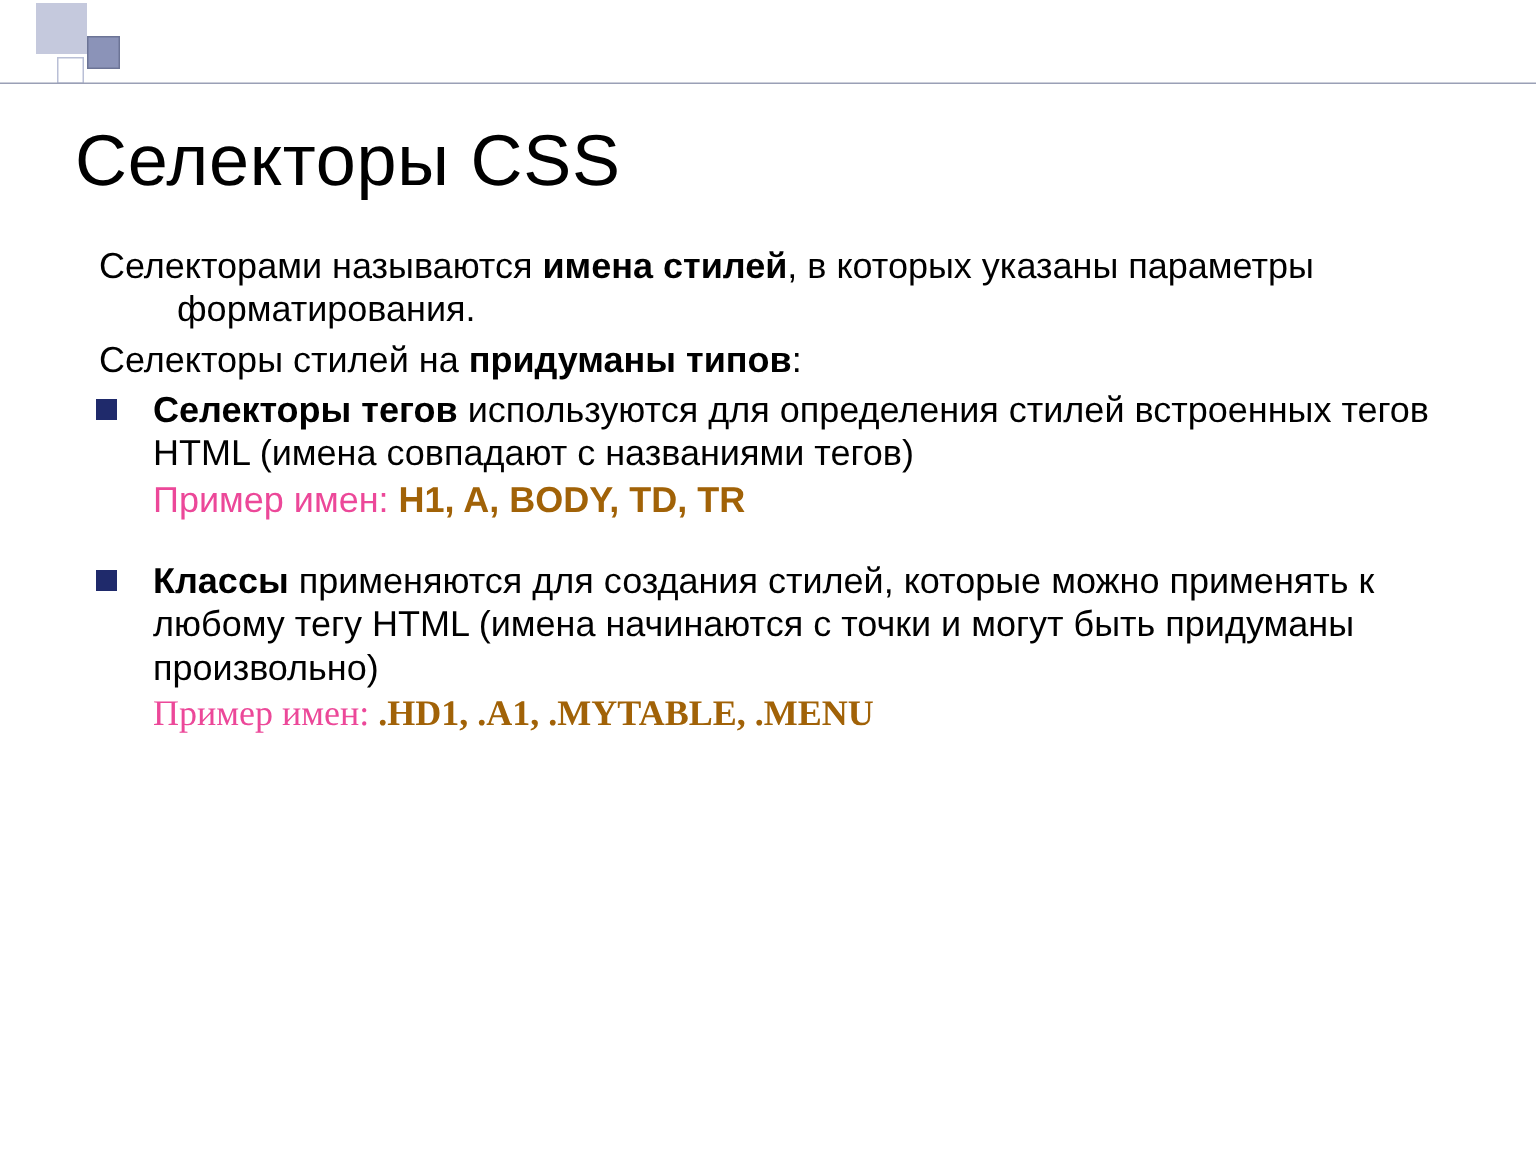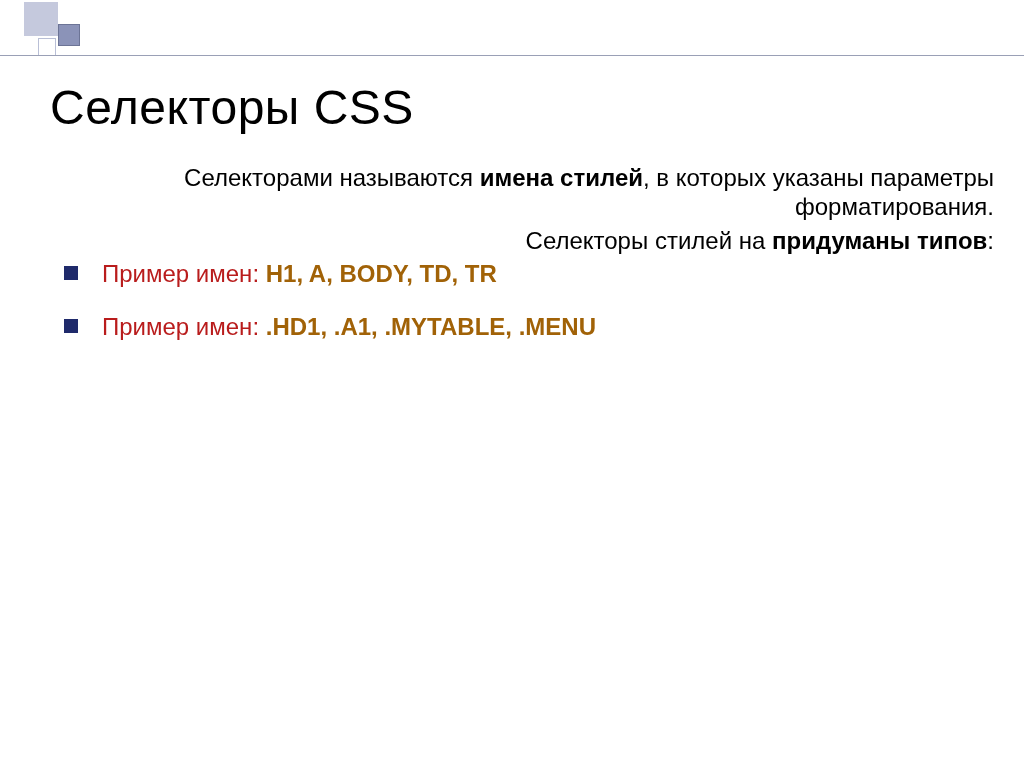--- a/index.html
+++ b/index.html
@@ -72,22 +72,21 @@
     font-size: 48px;
     font-weight: 400;
     letter-spacing: 0.5px;
     color: #000;
   }
   .body {
     font-size: 24px;
     line-height: 1.22;
   }
   .para {
-    margin: 0 0 4px 0;
-    text-align: right;
+    margin: 0 0 4px 16px;
   }
   .hang {
     padding-left: 52px;
     text-indent: -52px;
   }
   .plain {
     padding-left: 0;
   }
   ul.bullets {
     list-style: none;
@@ -108,21 +107,21 @@
     height: 14px;
     background: #1f2a6b;
   }
   .example {
     color: #17206e;
     padding-left: 52px;
     margin-top: 2px;
   }
   .b { font-weight: 700; }
   .bblue { font-weight: 700; color: #a16207; }
-  .ex-label { color: #b91c1c; font-weight: 400; }
+  .ex-label { color: #ec4899; font-weight: 400; }
 </style>
 </head>
 <body>
 
 <div class="slide">
 
   <div class="deco">
     <div class="sq sq1"></div>
     <div class="sq sq2"></div>
     <div class="sq sq3"></div>
@@ -139,27 +138,33 @@
         <span>Селекторами называются </span><span class="b">имена стилей</span><span>, в которых указаны параметры форматирования.</span>
       </p>
 
       <p class="para plain">
         <span>Селекторы стилей на </span><span class="b">придуманы типов</span><span>:</span>
       </p>
 
       <ul class="bullets">
 
         <li>
+          <div>
+            <span class="b">Селекторы тегов</span><span> используются для определения стилей встроенных тегов HTML (имена совпадают с названиями тегов)</span>
+          </div>
           <div class="example" style="padding-left:0;">
             <span class="ex-label">Пример имен: </span><span class="bblue">H1, A, BODY, TD, TR</span>
           </div>
         </li>
 
         <li>
-          <div class="example" style="padding-left:0;">
+          <div>
+            <span class="b">Классы</span><span> применяются для создания стилей, которые можно применять к любому тегу HTML (имена начинаются с точки и могут быть придуманы произвольно)</span>
+          </div>
+          <div class="example" style="padding-left:0;font-family:Liberation Serif, serif;">
             <span class="ex-label">Пример имен: </span><span class="bblue">.HD1, .A1, .MYTABLE, .MENU</span>
           </div>
         </li>
 
       </ul>
 
     </div>
   </div>
 </div>
 

